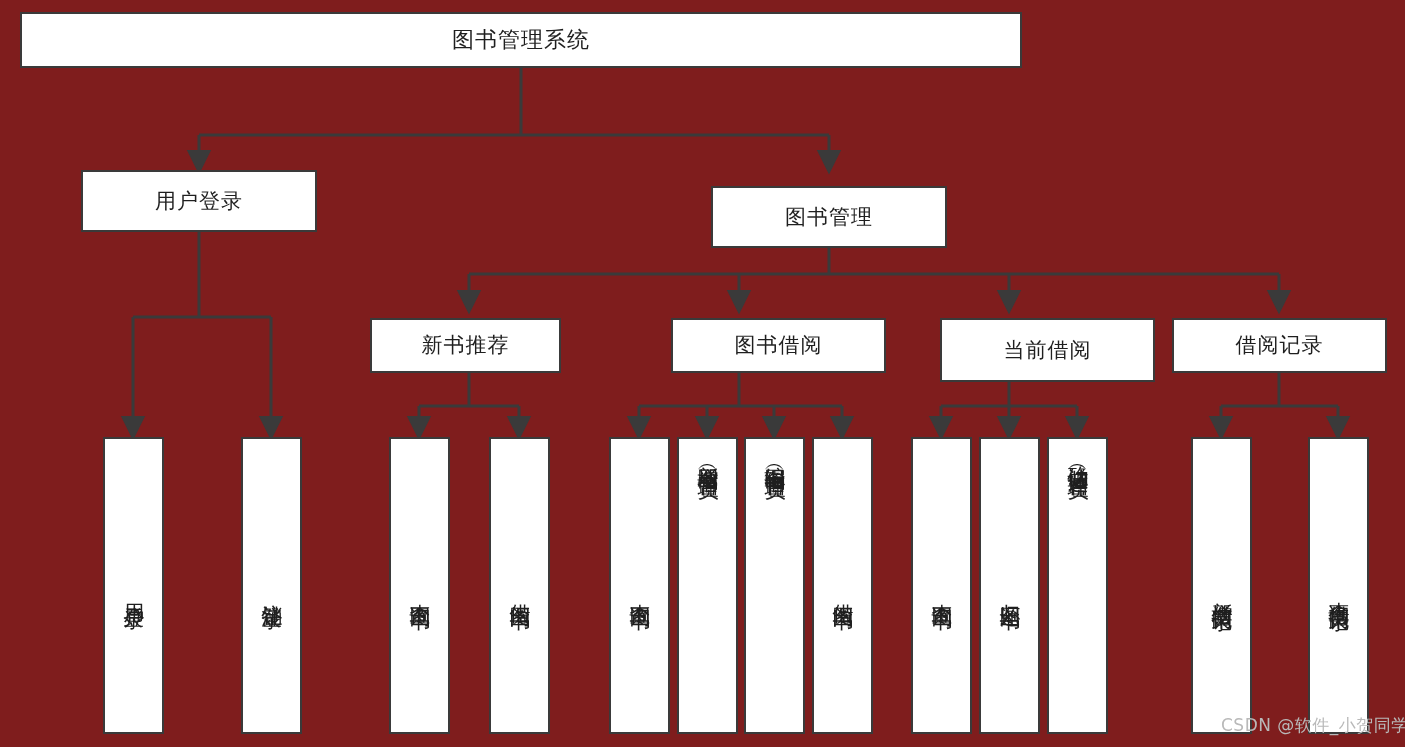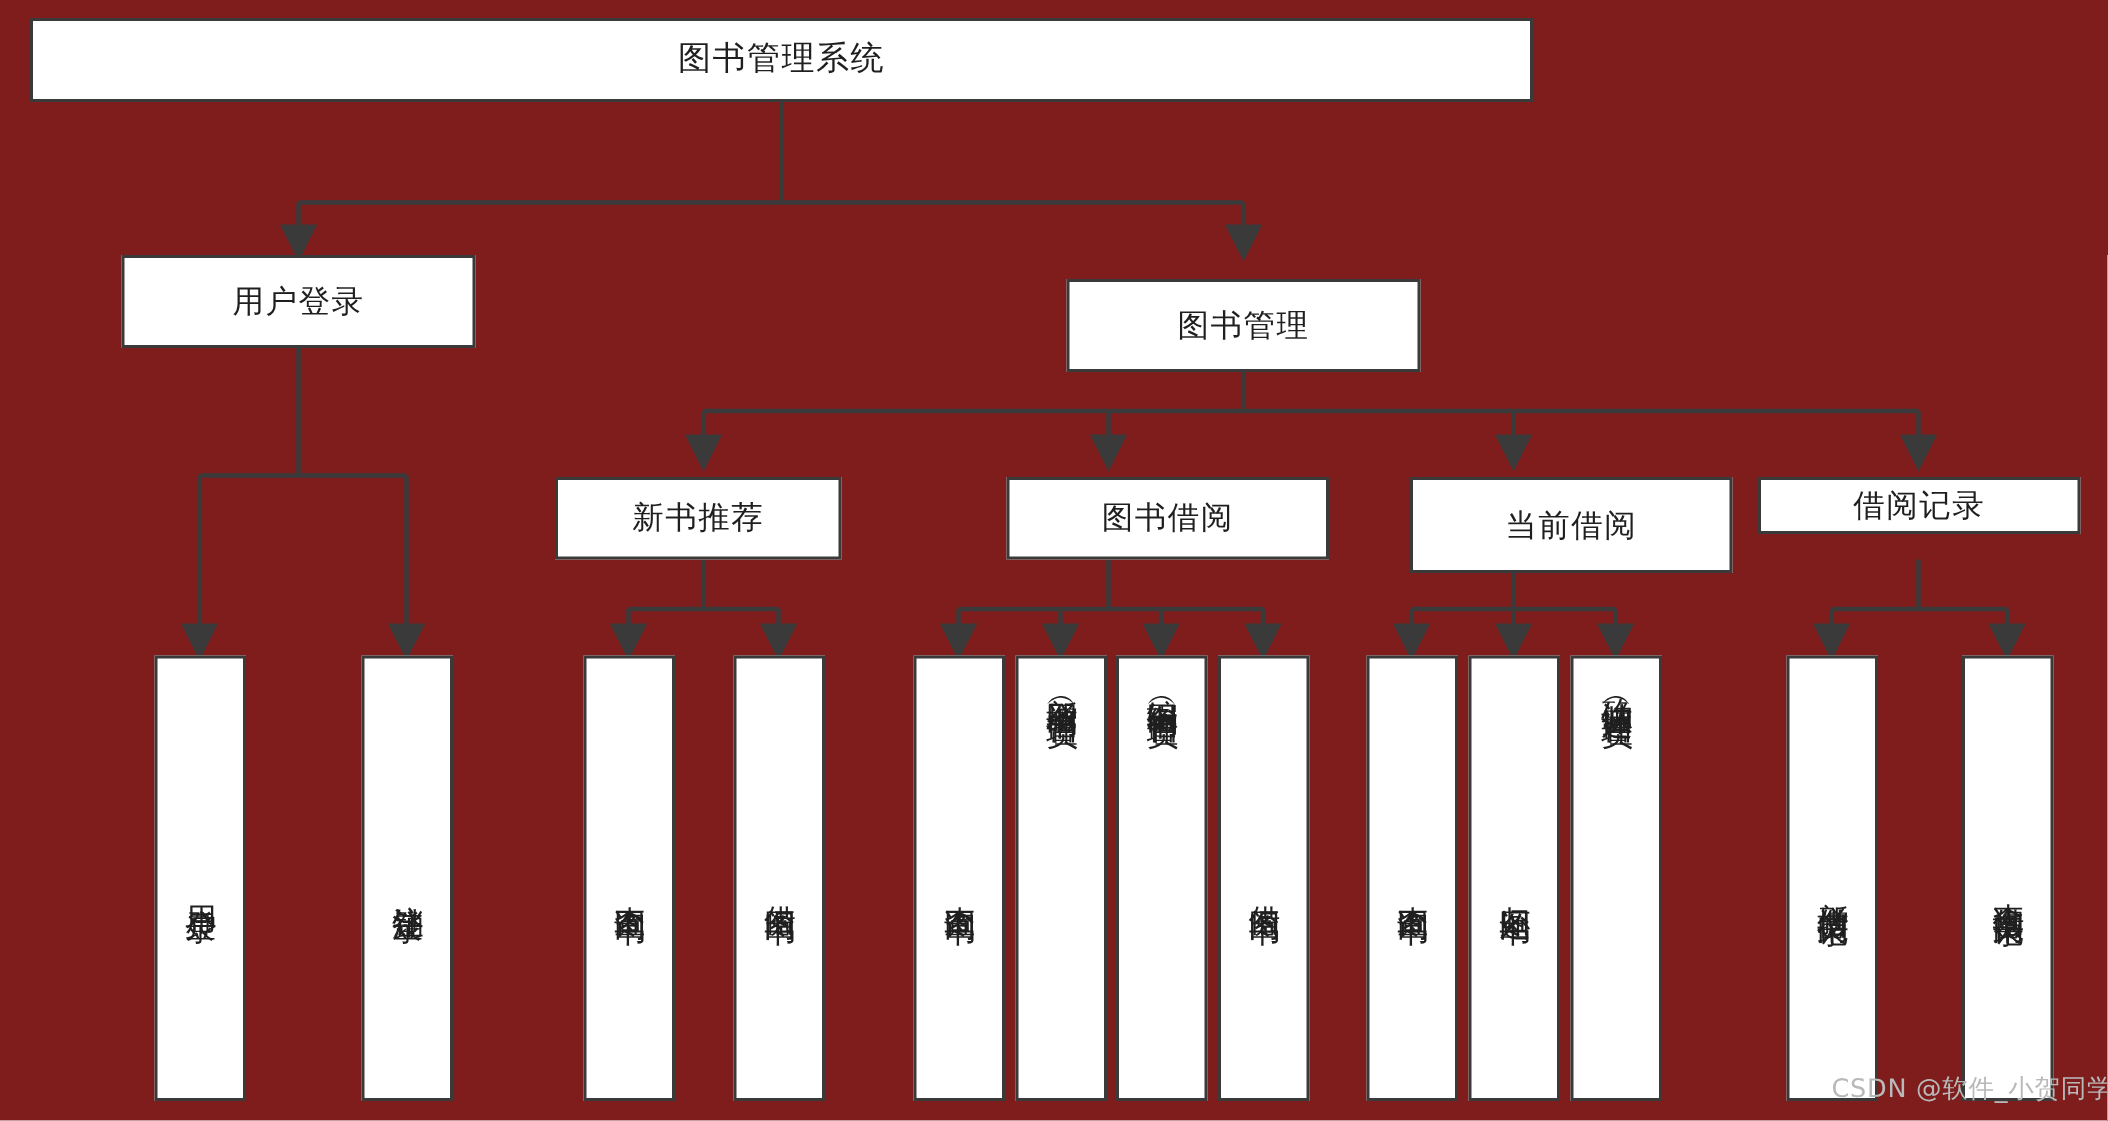--- a/index.html
+++ b/index.html
@@ -142,21 +142,21 @@
 
   <div class="node" style="left:370px; top:318px; width:191px; height:55px;">
     <span class="label">新书推荐</span>
   </div>
   <div class="node" style="left:632px; top:318px; width:215px; height:55px;margin-left:39px;">
     <span class="label">图书借阅</span>
   </div>
   <div class="node" style="left:902px; top:318px; width:215px; height:64px;margin-left:38px;">
     <span class="label">当前借阅</span>
   </div>
-  <div class="node" style="left:1172px; top:318px; width:215px; height:38px;">
+  <div class="node" style="left:1172px; top:318px; width:215px; height:55px;">
     <span class="label">借阅记录</span>
   </div>
 
   <div class="node leaf mid" style="left:103px; top:437px; width:61px; height:297px;">
     <span class="label">用户登录</span>
   </div>
   <div class="node leaf mid" style="left:241px; top:437px; width:61px; height:297px;">
     <span class="label">注销登录</span>
   </div>
 

